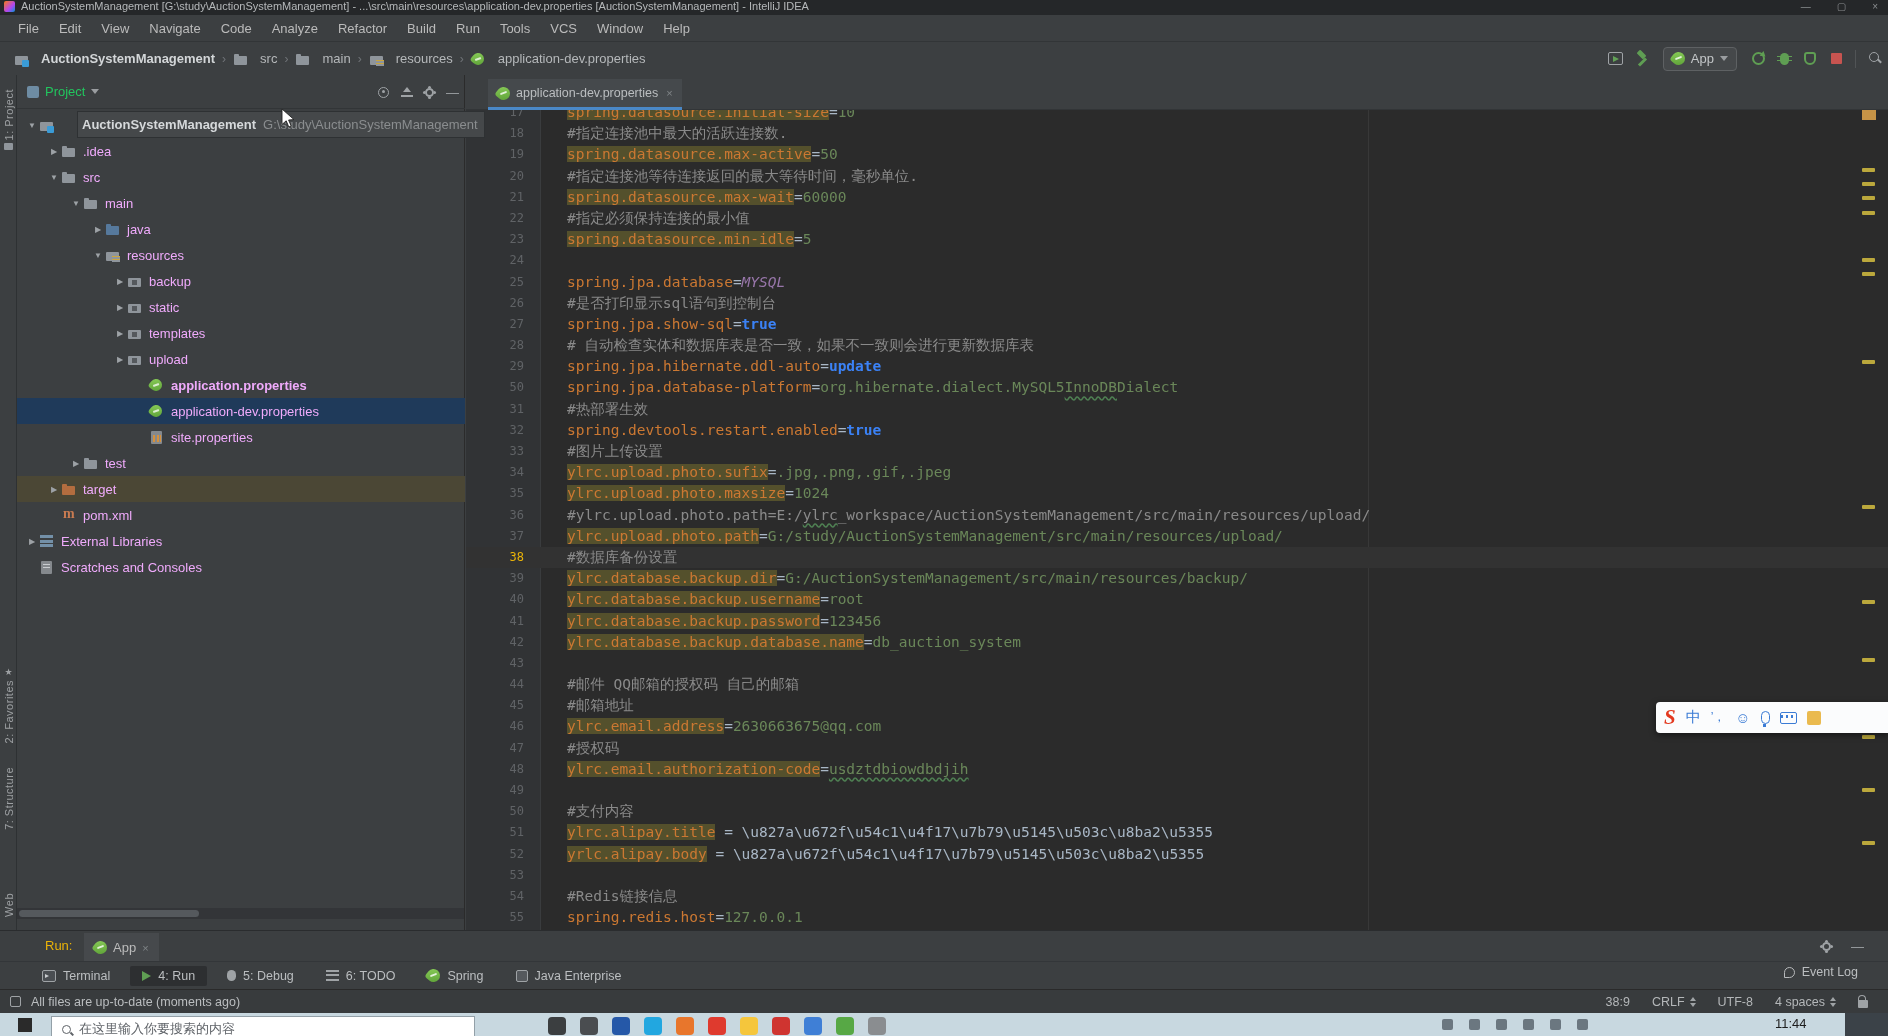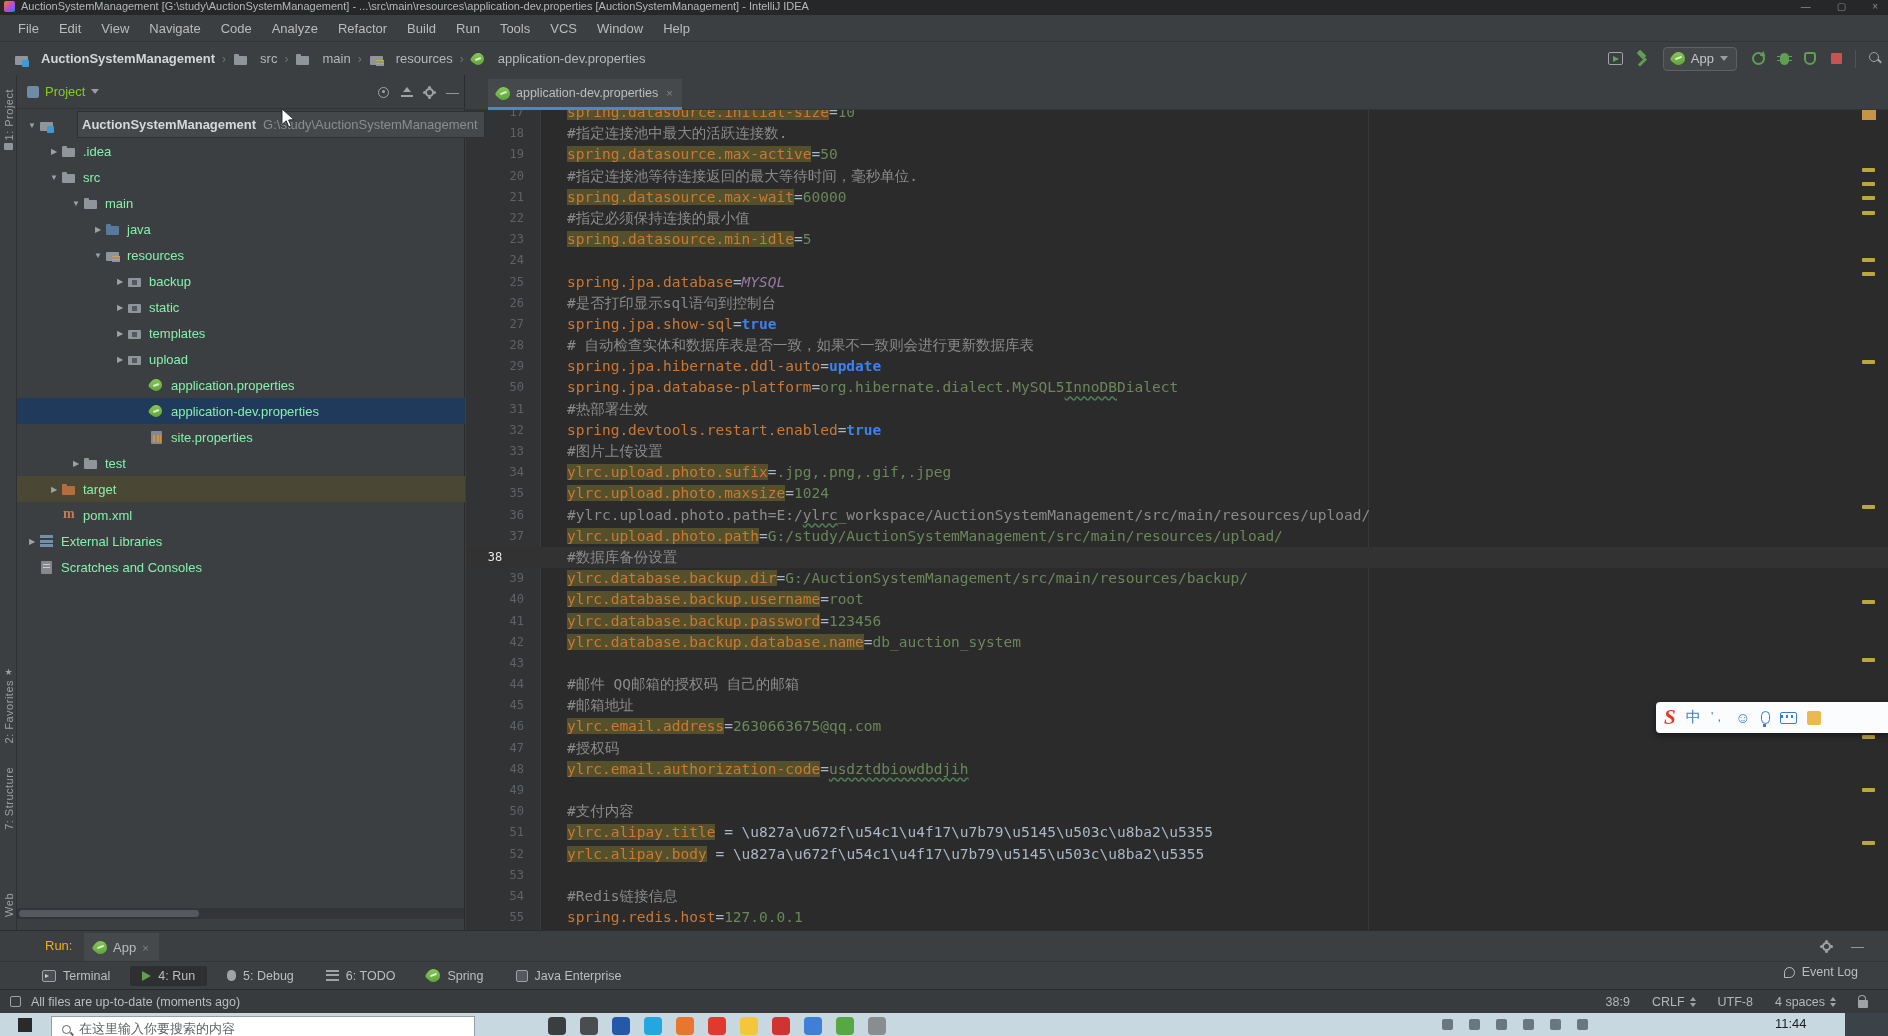--- a/index.html
+++ b/index.html
@@ -66,30 +66,30 @@
   .stripe { left:0; top:75px; width:17px; height:937px; background:#3c3f41; border-right:1px solid #2e3133; }
   .stripe-label { position:absolute; left:0; width:17px; display:flex; flex-direction:column; align-items:center; gap:3px; }
   .stripe-label .vtext { writing-mode:vertical-rl; transform:rotate(180deg); font-size:11px; color:#9da0a3; letter-spacing:.5px; }
   .stripe-label .sic { font-size:9px; color:#9da0a3; }
   .mini-folder { width:9px; height:7px; background:#8f959b; border-radius:1px; }
 
   
   .panel { left:17px; top:75px; width:448px; height:855px; background:#3c3f41; border-right:1px solid #2b2b2b; }
   .panel-header { position:absolute; left:0; top:0; width:448px; height:34px; display:flex; align-items:center; border-bottom:1px solid #323537; }
   .pw-icon { width:12px; height:12px; background:#6e8ca3; border-radius:2px; margin:0 6px 0 10px; }
-  .panel-title { color:#84cc16; }
+  .panel-title { color:#22c55e; }
   .panel-caret { margin-left:6px; }
   .ph-icons { position:absolute; right:6px; top:0; height:34px; display:flex; align-items:center; gap:12px; }
 
   .tree { position:absolute; left:0; top:37px; width:448px; }
   .trow { height:26px; display:flex; align-items:center; white-space:nowrap; }
   .trow.sel { background:#1f3a5a; }
   .trow.exc { background:#4b4735; }
   .arrow { width:14px; text-align:center; color:#9da2a6; font-size:8px; flex:none; }
-  .tlabel { color:#86efac; margin-left:0; }
+  .tlabel { color:#f0abfc; margin-left:0; }
 
   .ic { width:16px; height:14px; position:relative; flex:none; margin-right:6px; }
   .ic-folder::before,.ic-src::before,.ic-resources::before,.ic-subfolder::before,.ic-excluded-folder::before,.ic-project::before {
       content:""; position:absolute; left:1px; top:4px; width:13px; height:9px; background:#8f959b; border-radius:1px; }
   .ic-folder::after,.ic-src::after,.ic-resources::after,.ic-subfolder::after,.ic-excluded-folder::after,.ic-project::after {
       content:""; position:absolute; left:1px; top:2px; width:5px; height:3px; background:#8f959b; border-radius:1px 1px 0 0; }
   .ic-src::before,.ic-src::after { background:#56799c; }
   .ic-excluded-folder::before,.ic-excluded-folder::after { background:#b36d3f; }
   .ic-project::after { width:7px; height:7px; left:8px; top:8px; background:#3a9bd6; border-radius:1px; }
   .ic-resources::after { left:7px; top:8px; width:8px; height:6px; border-radius:0;
@@ -125,21 +125,21 @@
 
   .code { left:466px; top:110px; width:1422px; height:820px; background:#2b2b2b; overflow:hidden;
           font-family:"DejaVu Sans Mono","Liberation Mono",monospace; font-size:14.5px; }
   .gutter-bg { position:absolute; left:0; top:0; width:75px; height:820px; background:#313335; border-right:1px solid #3a3c3e; }
   .guide { position:absolute; left:902px; top:0; width:1px; height:820px; background:#383838; }
   .lines { position:relative; margin-top:-8px; }
   .cline { position:relative; height:21.2px; line-height:21.2px; padding-left:101px; white-space:pre; }
   .cline .ln { position:absolute; left:0; top:0; width:58px; text-align:right; color:#606366; font-size:12px;
                font-family:"DejaVu Sans Mono","Liberation Mono",monospace; }
   .cline.cur { background:#323232; }
-  .cline.cur .ln { color:#e5e5e5;text-align:center; }
+  .cline.cur .ln { color:#eab308; }
   .sk { color:#cc7832; } .skh { color:#cc7832; background:#54502c; }
   .se { color:#a9b7c6; } .sv { color:#6a8759; }
   .svw { color:#6a8759; text-decoration:underline; text-decoration-style:wavy; text-decoration-color:#4e8052; text-underline-offset:3px; }
   .skw { color:#3b82f6; font-weight:bold; }
   .sct { color:#9876aa; font-style:italic; }
   .sc { color:#8a8a8a; } .scw { color:#8a8a8a; text-decoration:underline; text-decoration-style:wavy; text-decoration-color:#4e8052; text-underline-offset:3px; }
   .svu { color:#a9b7c6; }
 
   .stripe-mark { position:absolute; width:13px; height:4px; background:#bba83c; border-radius:1px; z-index:7; }
   .stripe-block { position:absolute; left:1862px; top:110px; width:14px; height:10px; background:#c79447; z-index:7; }
@@ -362,21 +362,21 @@
         <div class="trow" style="padding-left: 96px;">
           <span class="arrow">▶</span>
           <span class="ic ic-subfolder"></span>
           <span class="tlabel">templates</span>
         </div>
         <div class="trow" style="padding-left: 96px;">
           <span class="arrow">▶</span>
           <span class="ic ic-subfolder"></span>
           <span class="tlabel">upload</span>
         </div>
-        <div class="trow" style="padding-left: 118px;">
+        <div class="trow" style="padding-left: 118px; font-weight: bold;">
           <span class="arrow"></span>
           <span class="ic ic-spring"></span>
           <span class="tlabel">application.properties</span>
         </div>
         <div class="trow sel" style="padding-left: 118px;">
           <span class="arrow"></span>
           <span class="ic ic-spring"></span>
           <span class="tlabel">application-dev.properties</span>
         </div>
         <div class="trow" style="padding-left: 118px;">

